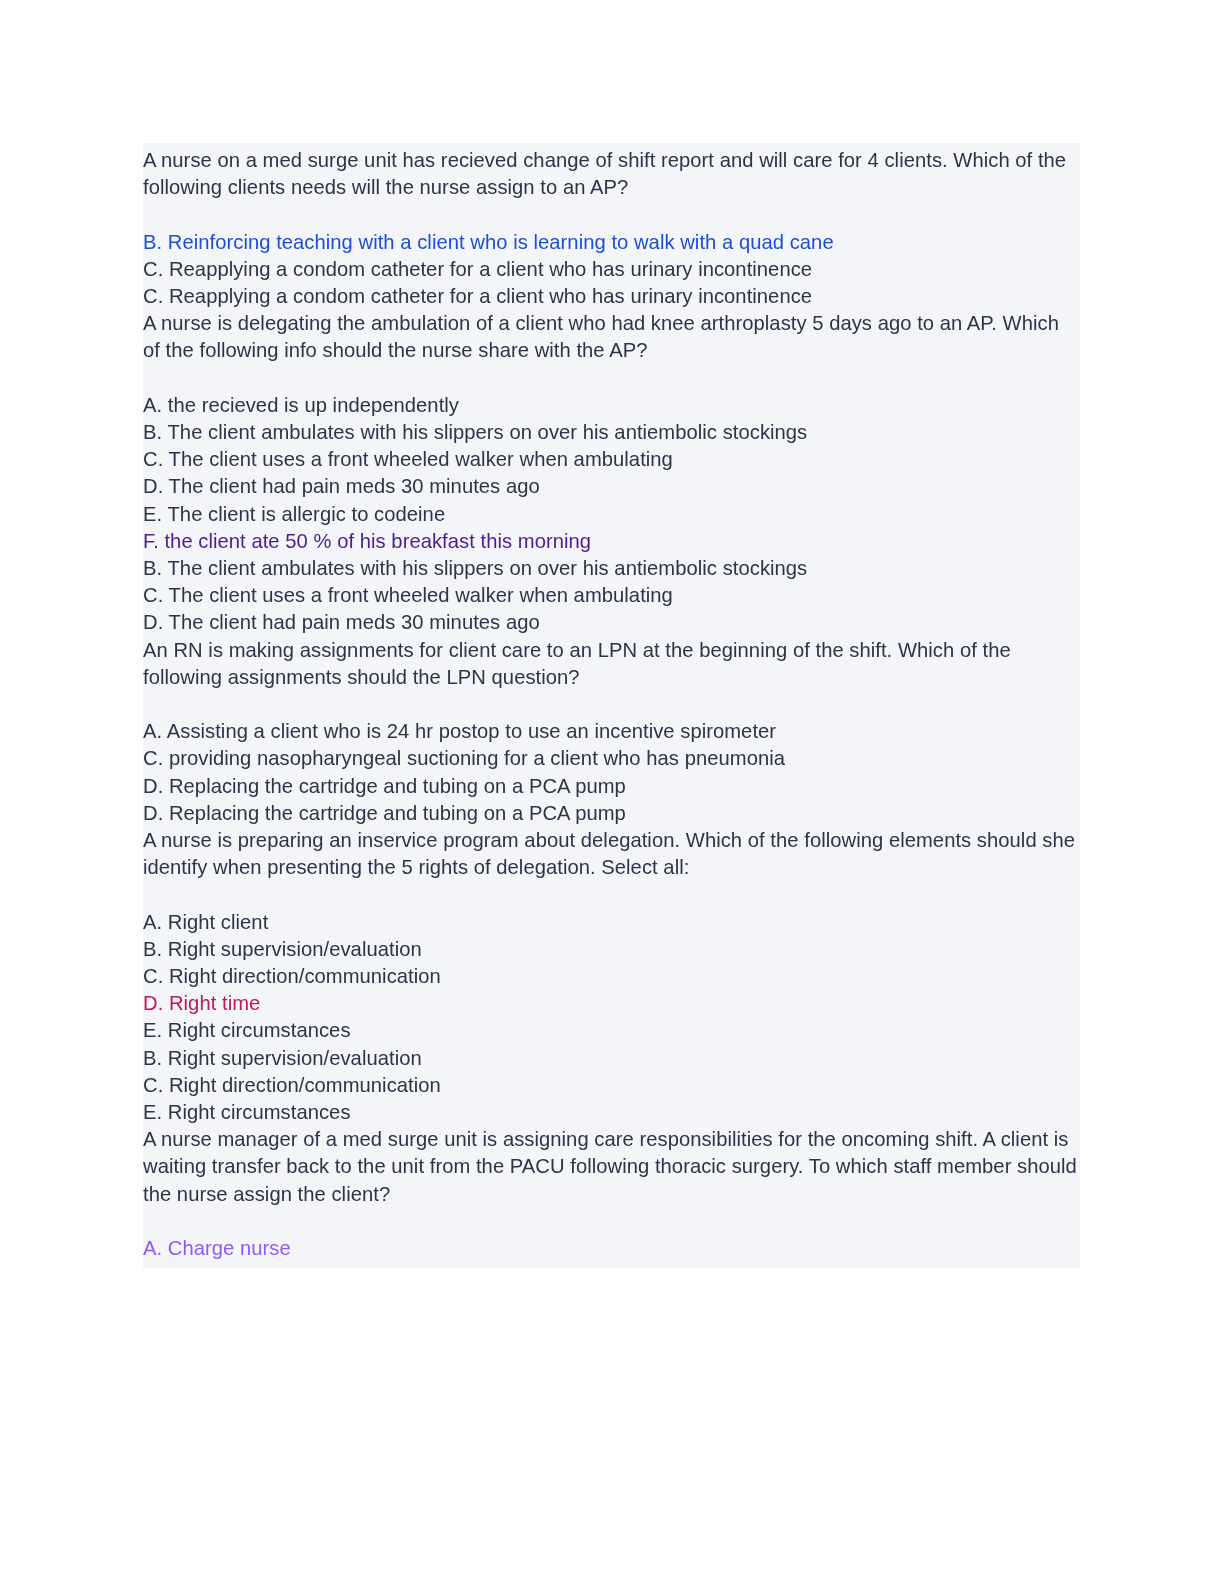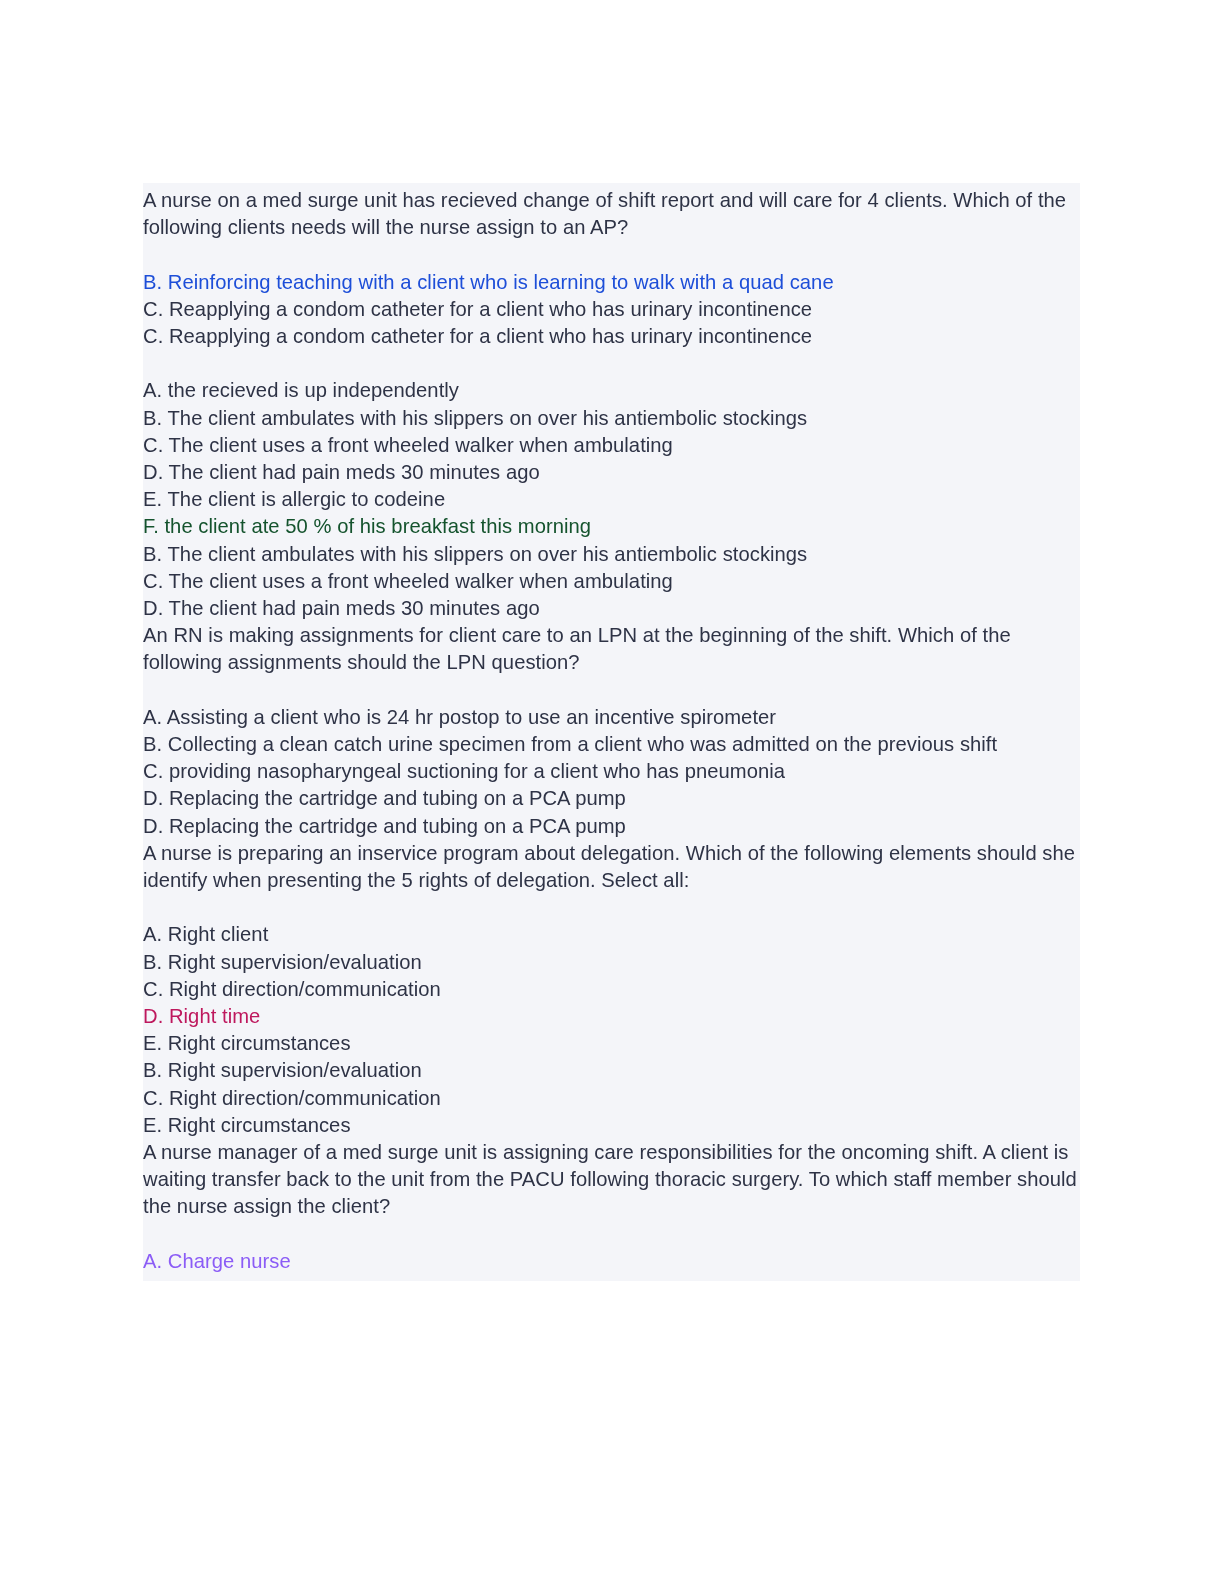--- a/index.html
+++ b/index.html
@@ -24,21 +24,20 @@
   }
   
   .text-block {
     position: absolute;
     left: 143px;
     top: 143px;
     width: 937px;
     background: #f4f5f9;
     padding: 0;
     box-sizing: border-box;
-    margin-top: 40px;
   }
   .doc-line {
     font-size: 20.2px;
     line-height: 27.2px;
     color: #2e3346;
     letter-spacing: 0.05px;
     white-space: pre-wrap;
     word-wrap: break-word;
     margin: 0;
     padding: 0;
@@ -58,34 +57,34 @@
 </head>
 <body>
 
 <div class="page">
   <div class="text-block" id="text-block" style="background: rgb(244, 245, 249);">
       <p class="doc-line" style="color: rgb(46, 51, 70);">A nurse on a med surge unit has recieved change of shift report and will care for 4 clients. Which of the following clients needs will the nurse assign to an AP?</p>
       <p class="doc-line blank" style="color: rgb(46, 51, 70);"></p>
       <p class="doc-line" style="color: #1d4ed8;">B. Reinforcing teaching with a client who is learning to walk with a quad cane</p>
       <p class="doc-line" style="color: rgb(46, 51, 70);">C. Reapplying a condom catheter for a client who has urinary incontinence</p>
       <p class="doc-line" style="color: rgb(46, 51, 70);">C. Reapplying a condom catheter for a client who has urinary incontinence</p>
+      <p class="doc-line" style="color: rgb(46, 51, 70);">A nurse is delegating the ambulation of a client who had knee arthroplasty 5 days ago to an AP. Which of the following info should the nurse share with the AP?</p>
       <p class="doc-line blank" style="color: rgb(46, 51, 70);"></p>
       <p class="doc-line" style="color: rgb(46, 51, 70);">A. the recieved is up independently</p>
       <p class="doc-line" style="color: rgb(46, 51, 70);">B. The client ambulates with his slippers on over his antiembolic stockings</p>
       <p class="doc-line" style="color: rgb(46, 51, 70);">C. The client uses a front wheeled walker when ambulating</p>
       <p class="doc-line" style="color: rgb(46, 51, 70);">D. The client had pain meds 30 minutes ago</p>
       <p class="doc-line" style="color: rgb(46, 51, 70);">E. The client is allergic to codeine</p>
-      <p class="doc-line" style="color: #14532d;">F. the client ate 50 % of his breakfast this morning</p>
+      <p class="doc-line" style="color: #4c1d95;">F. the client ate 50 % of his breakfast this morning</p>
       <p class="doc-line" style="color: rgb(46, 51, 70);">B. The client ambulates with his slippers on over his antiembolic stockings</p>
       <p class="doc-line" style="color: rgb(46, 51, 70);">C. The client uses a front wheeled walker when ambulating</p>
       <p class="doc-line" style="color: rgb(46, 51, 70);">D. The client had pain meds 30 minutes ago</p>
       <p class="doc-line" style="color: rgb(46, 51, 70);">An RN is making assignments for client care to an LPN at the beginning of the shift. Which of the following assignments should the LPN question?</p>
       <p class="doc-line blank" style="color: rgb(46, 51, 70);"></p>
       <p class="doc-line" style="color: rgb(46, 51, 70);">A. Assisting a client who is 24 hr postop to use an incentive spirometer</p>
-      <p class="doc-line" style="color: rgb(46, 51, 70);">B. Collecting a clean catch urine specimen from a client who was admitted on the previous shift</p>
       <p class="doc-line" style="color: rgb(46, 51, 70);">C. providing nasopharyngeal suctioning for a client who has pneumonia</p>
       <p class="doc-line" style="color: rgb(46, 51, 70);">D. Replacing the cartridge and tubing on a PCA pump</p>
       <p class="doc-line" style="color: rgb(46, 51, 70);">D. Replacing the cartridge and tubing on a PCA pump</p>
       <p class="doc-line" style="color: rgb(46, 51, 70);">A nurse is preparing an inservice program about delegation. Which of the following elements should she identify when presenting the 5 rights of delegation. Select all:</p>
       <p class="doc-line blank" style="color: rgb(46, 51, 70);"></p>
       <p class="doc-line" style="color: rgb(46, 51, 70);">A. Right client</p>
       <p class="doc-line" style="color: rgb(46, 51, 70);">B. Right supervision/evaluation</p>
       <p class="doc-line" style="color: rgb(46, 51, 70);">C. Right direction/communication</p>
       <p class="doc-line" style="color: #be185d;">D. Right time</p>
       <p class="doc-line" style="color: rgb(46, 51, 70);">E. Right circumstances</p>

